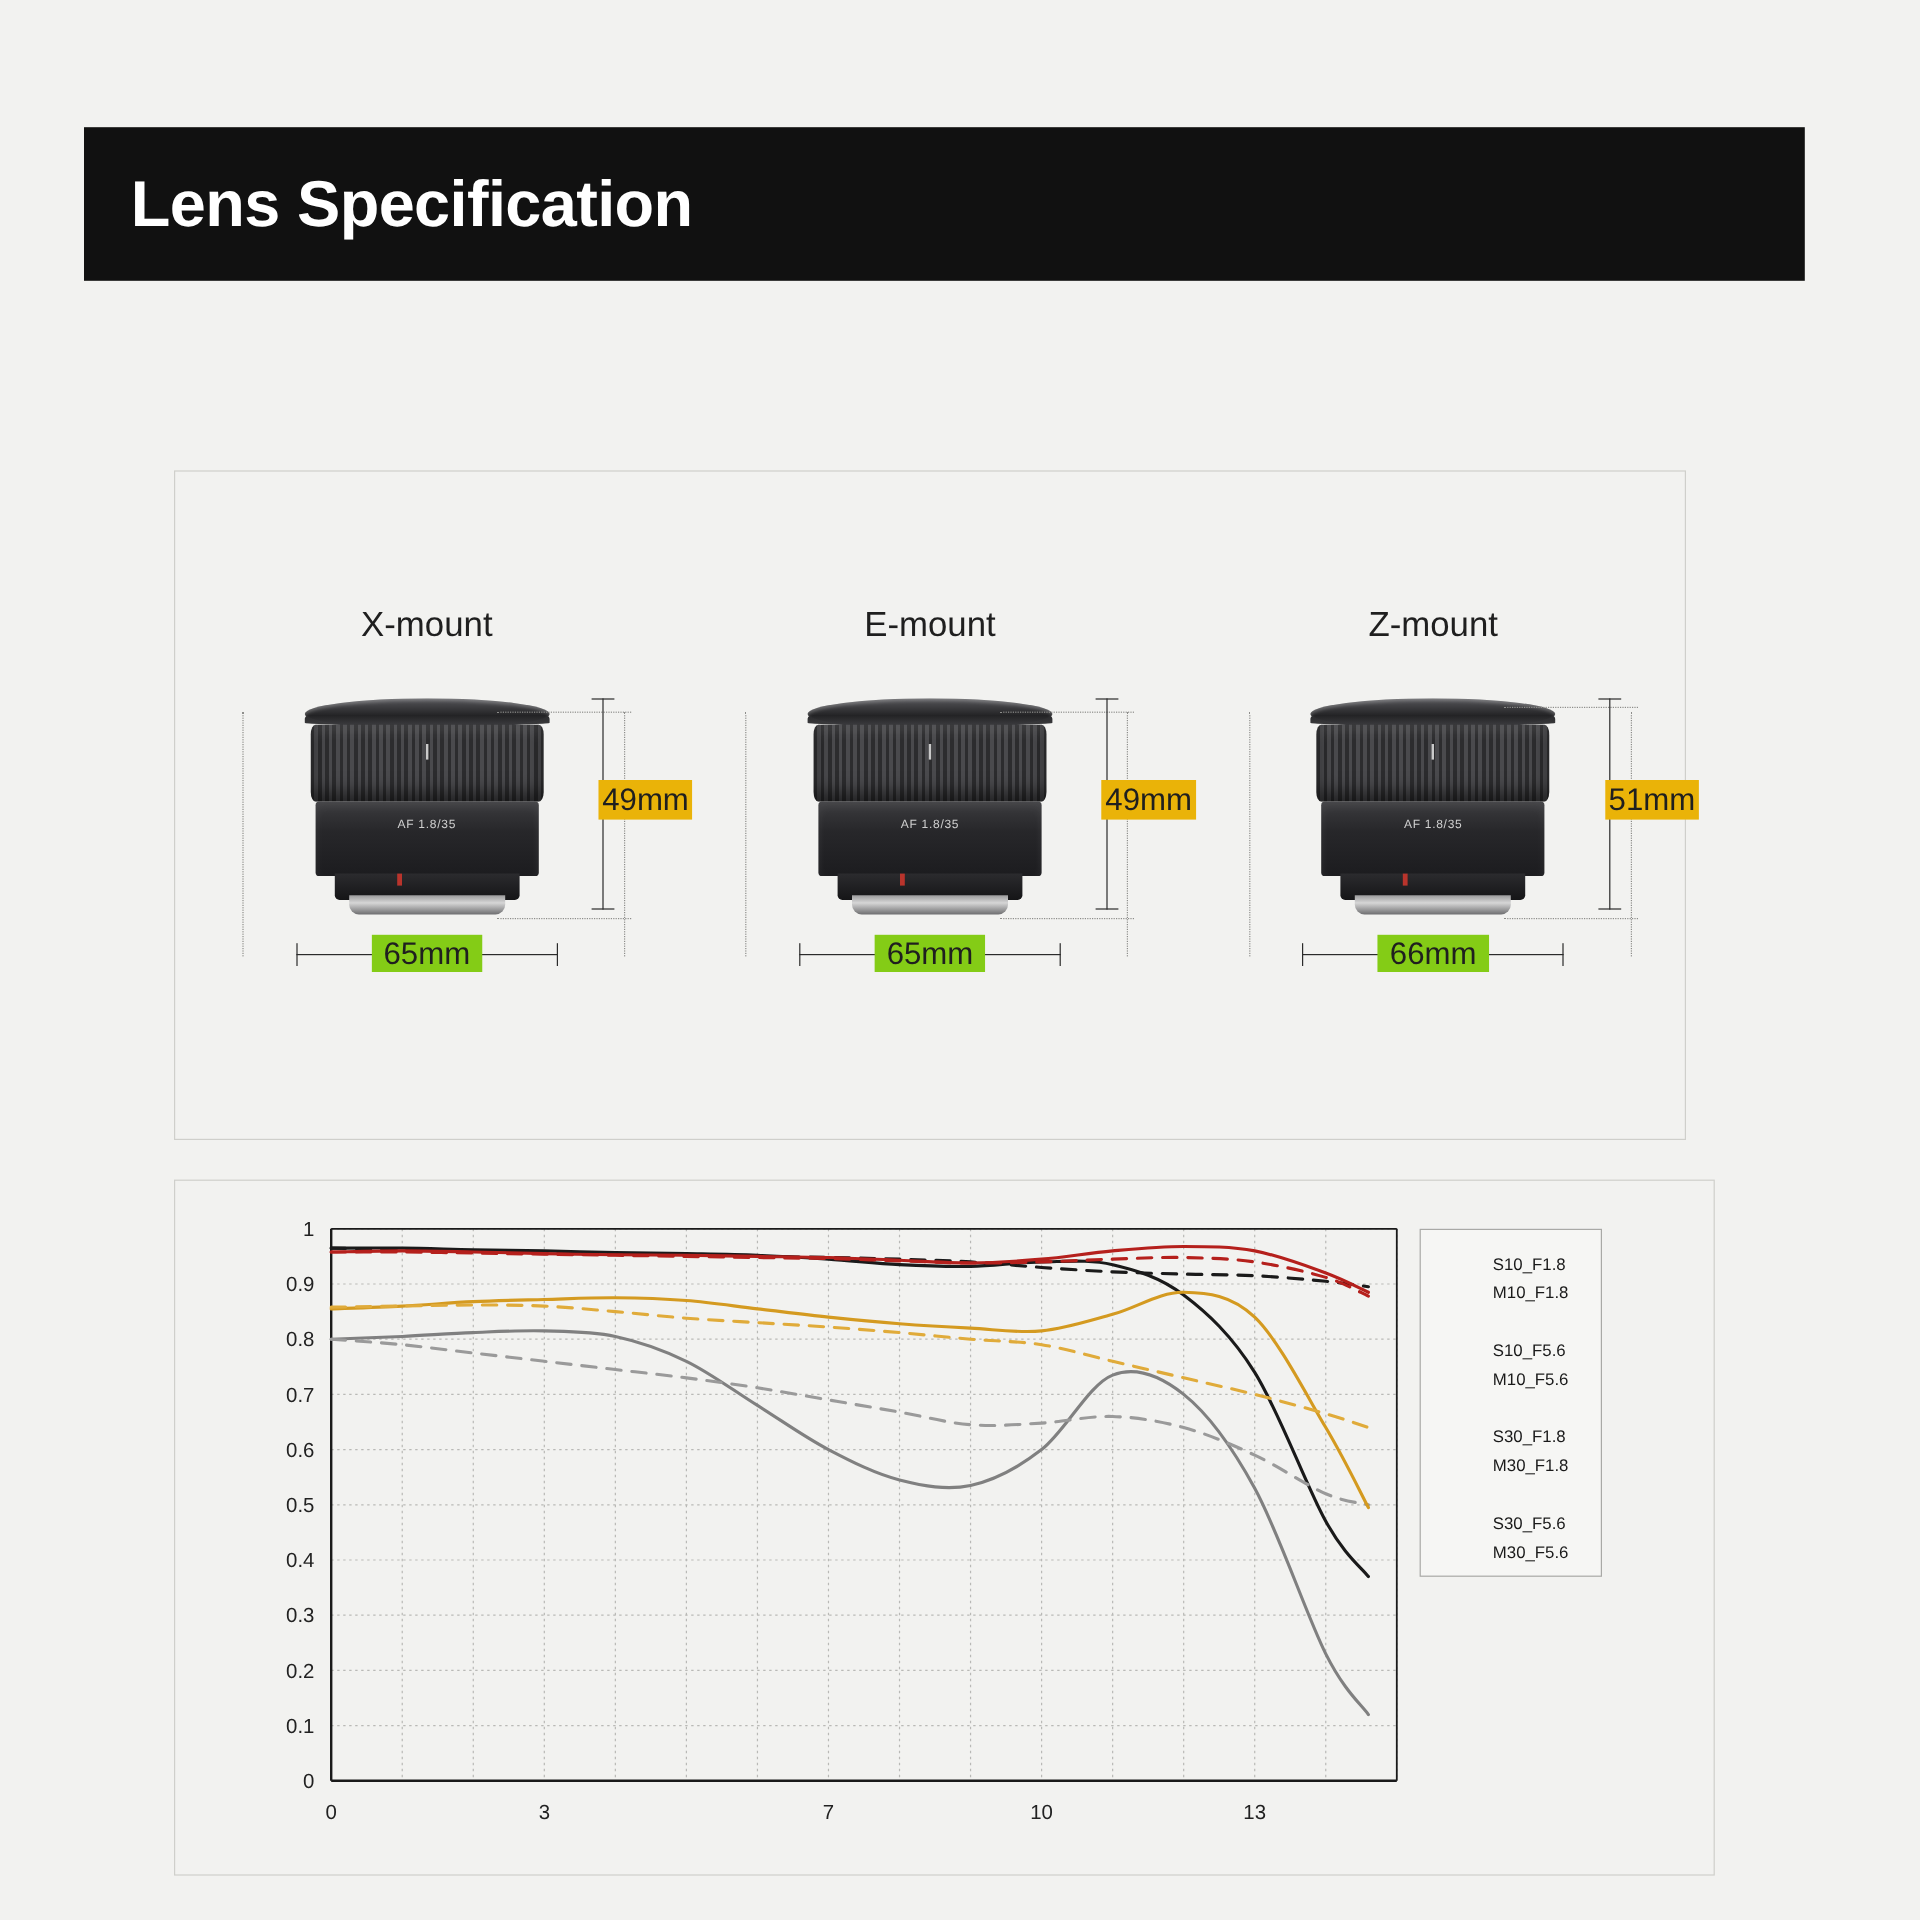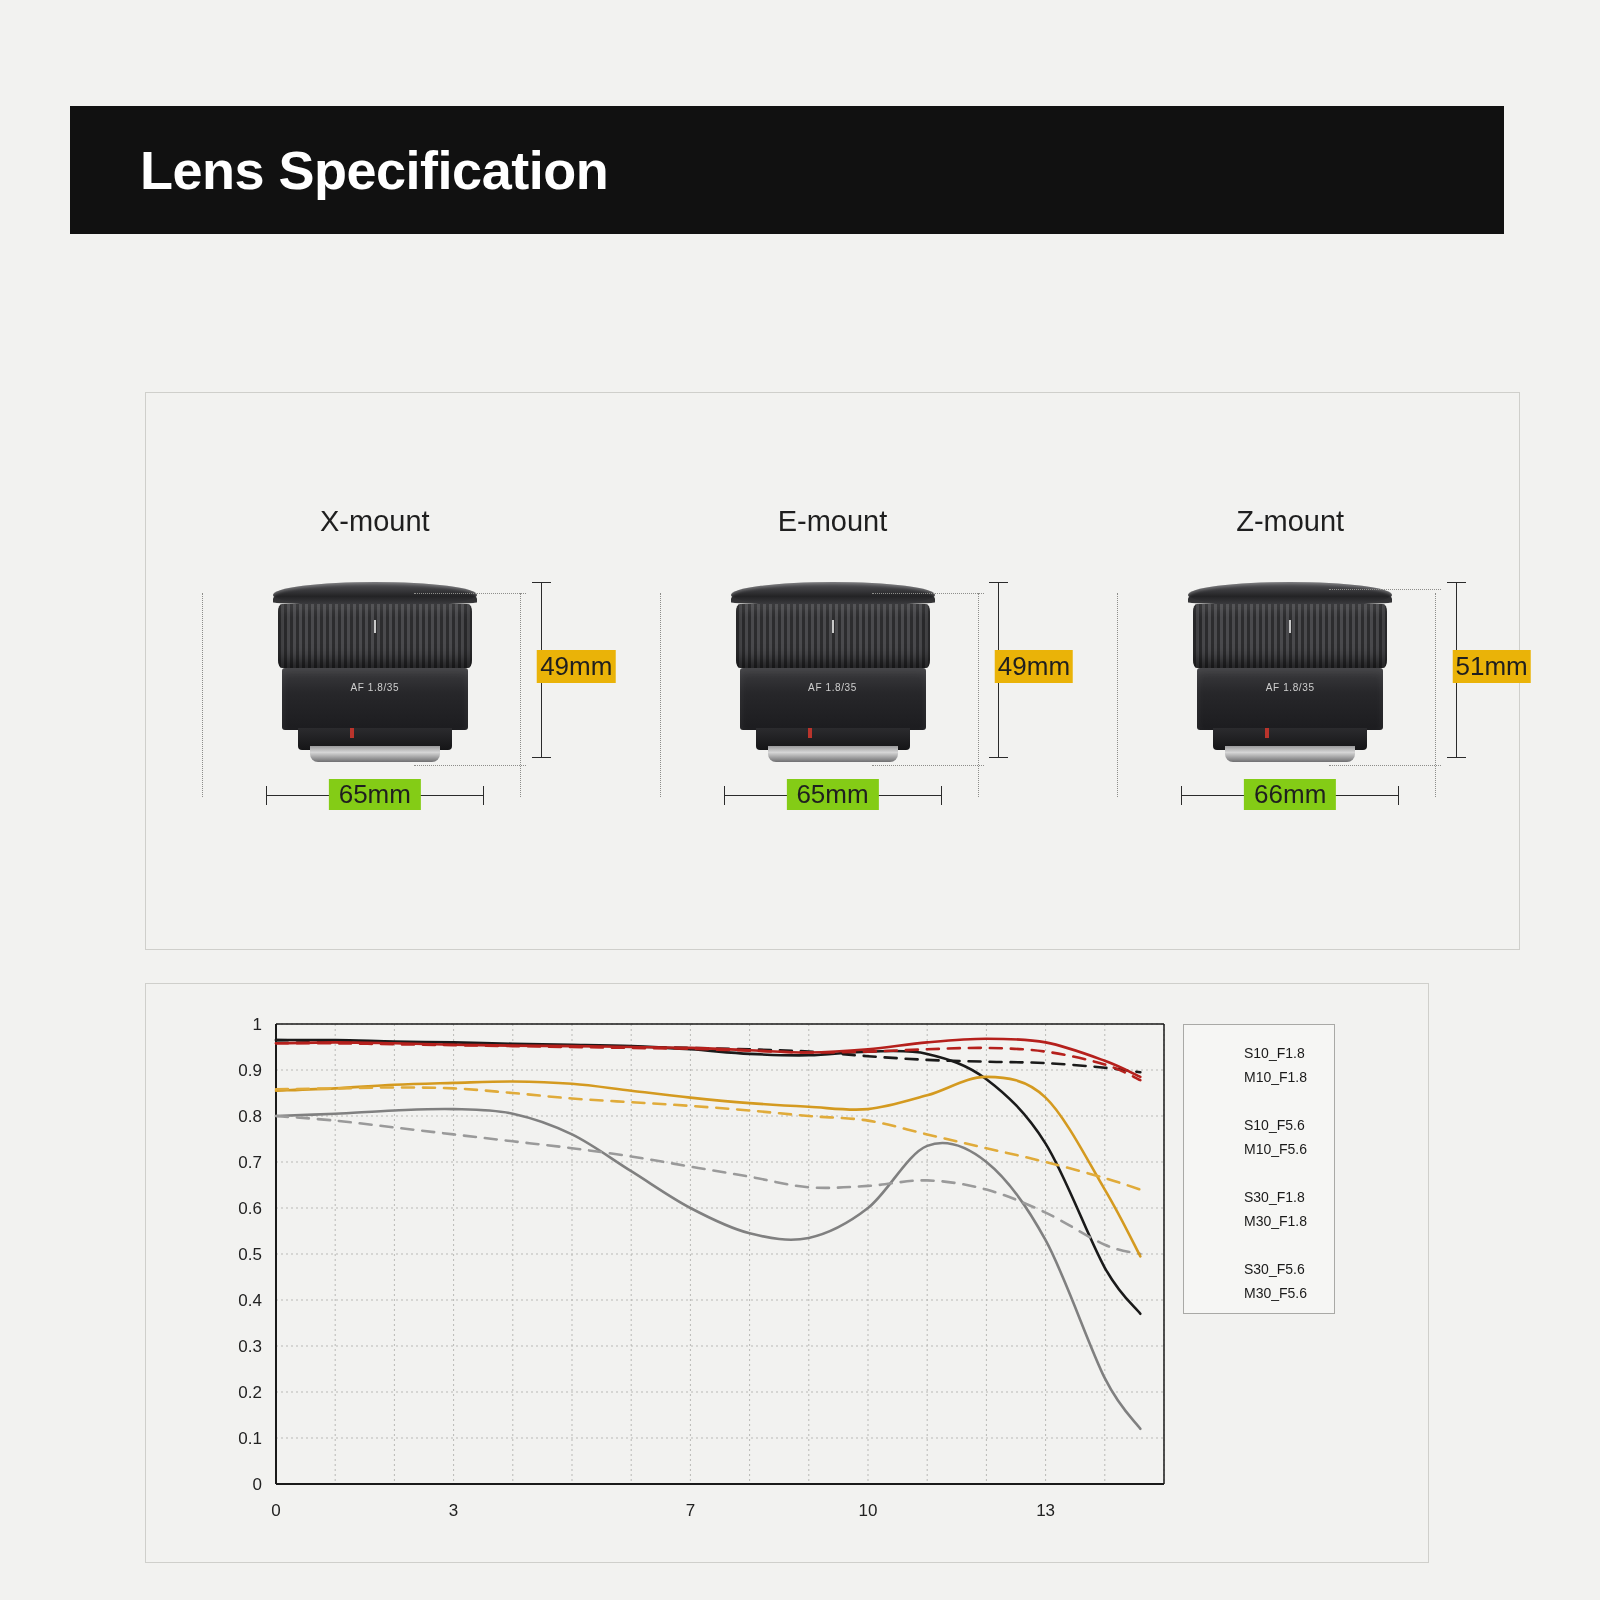--- a/index.html
+++ b/index.html
@@ -25,34 +25,34 @@
     height: 128px;
     background: #111111;
     display: flex;
     align-items: center;
   }
   .header-title {
     color: #ffffff;
     font-size: 54px;
     font-weight: bold;
     letter-spacing: -0.5px;
-    margin-left: 70px;
+    margin-left: 39px;
   }
 
   
   .panel {
     position: absolute;
     background: #f2f2f0;
     border: 1px solid #cfcfcb;
     box-sizing: border-box;
   }
   #panel-mounts {
     left: 145px;
     top: 392px;
-    width: 1375px;
+    width: 1260px;
     height: 558px;
   }
   #panel-mtf {
     left: 145px;
     top: 983px;
     width: 1284px;
     height: 580px;
   }
 
   

